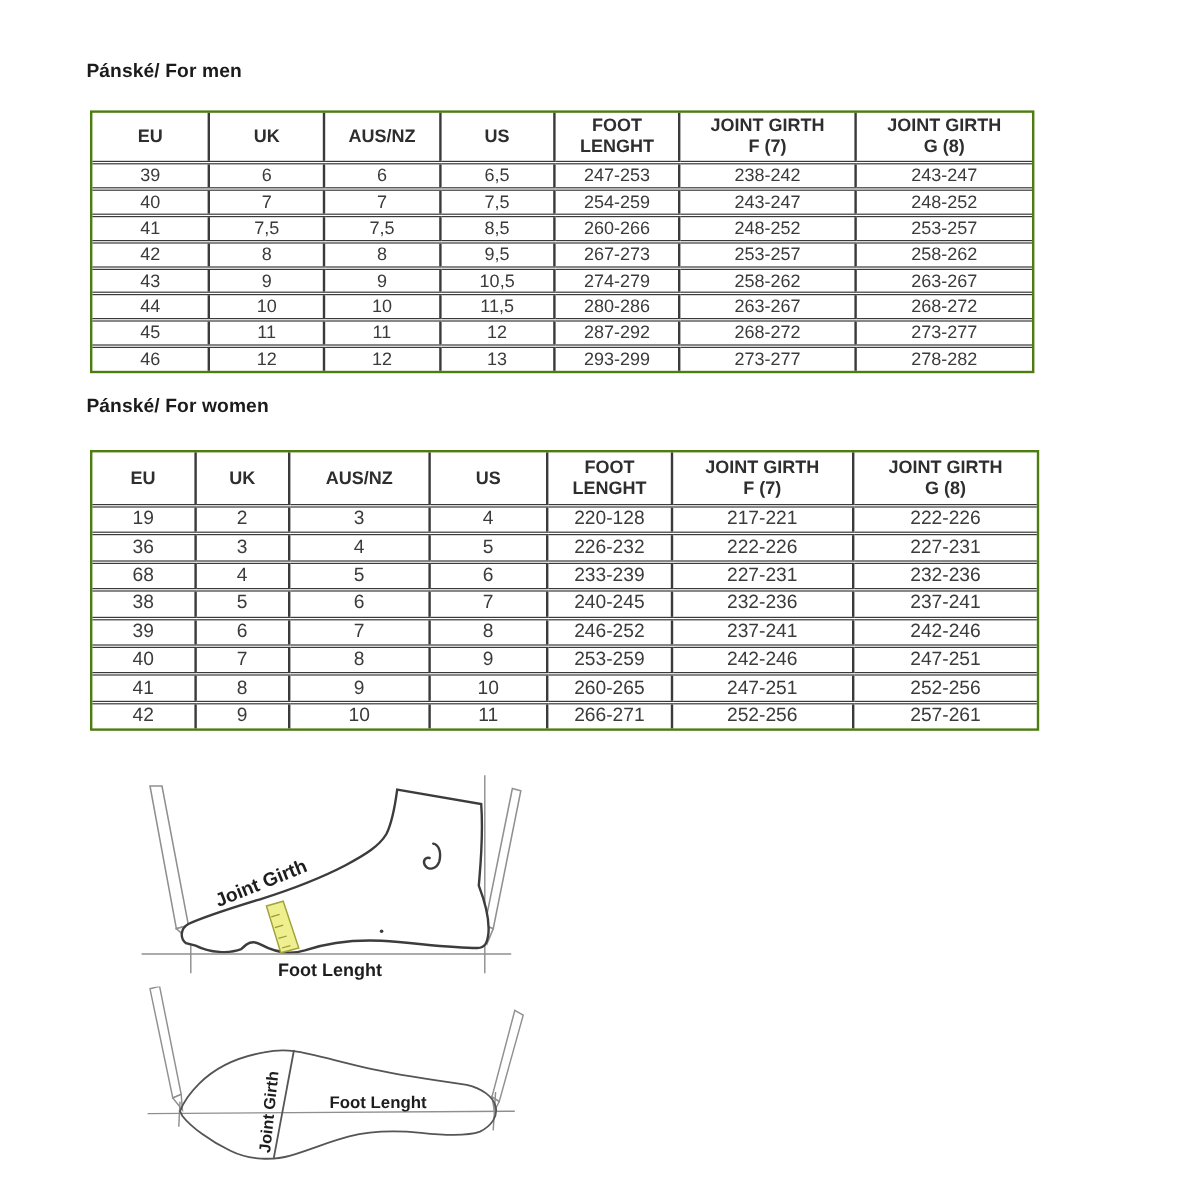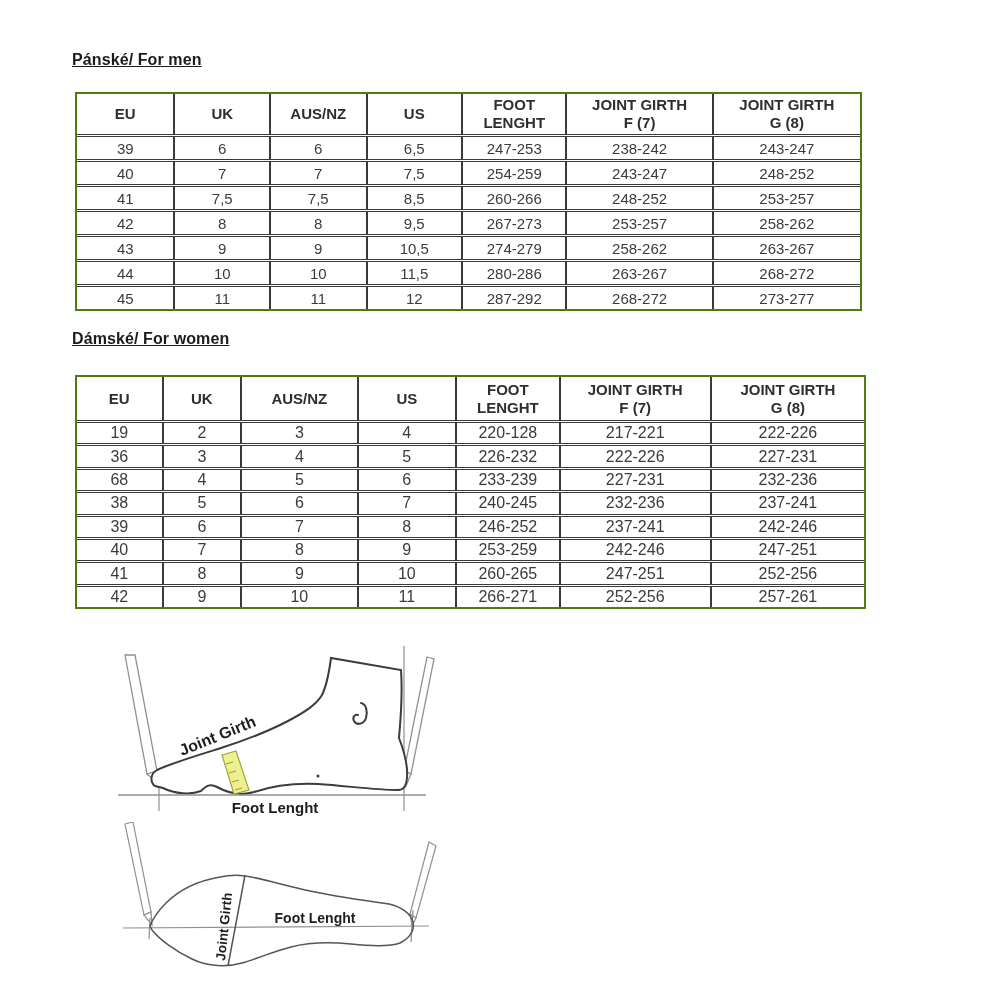--- a/index.html
+++ b/index.html
@@ -2,21 +2,21 @@
 <html><head>
 <meta charset="utf-8">
 <style>
   html,body{margin:0;padding:0;background:#fff;}
   .page{
     position:relative;width:997px;height:997px;background:#ffffff;
     font-family:"Liberation Sans",sans-serif;overflow:hidden;color:#333;
   }
   .sec-title{
     position:absolute;left:72px;font-weight:bold;font-size:16px;color:#1b1b1b;
-    letter-spacing:0.1px;white-space:nowrap;text-decoration:underline;
+    letter-spacing:0.1px;white-space:nowrap;
   }
   .title-men{top:51px;}
   .title-women{top:330px;}
 
   .tblwrap{position:absolute;border:2px solid #4d7c0f;background:#fff;box-sizing:border-box;}
   .tblwrap-men{left:75px;top:92px;width:787px;height:219px;}
   .tblwrap-women{left:75px;top:375px;width:791px;height:234px;}
 
   table.size{border-collapse:collapse;table-layout:fixed;width:100%;height:100%;}
   table.size th,table.size td{
@@ -141,25 +141,34 @@
           </tr>
           <tr>
             <td>45</td>
             <td>11</td>
             <td>11</td>
             <td>12</td>
             <td>287-292</td>
             <td>268-272</td>
             <td>273-277</td>
           </tr>
+          <tr>
+            <td>46</td>
+            <td>12</td>
+            <td>12</td>
+            <td>13</td>
+            <td>293-299</td>
+            <td>273-277</td>
+            <td>278-282</td>
+          </tr>
         </tbody>
     </table>
   </div>
 
-  <div class="sec-title title-women">Dámské/ For women</div>
+  <div class="sec-title title-women">Pánské/ For women</div>
   <div class="tblwrap tblwrap-women">
     <table class="size">
       <colgroup>
         <col style="width:10.87%">
           <col style="width:9.99%">
           <col style="width:14.79%">
         <col style="width:12.52%">
           <col style="width:13.15%">
           <col style="width:19.22%">
           <col style="width:19.46%">

